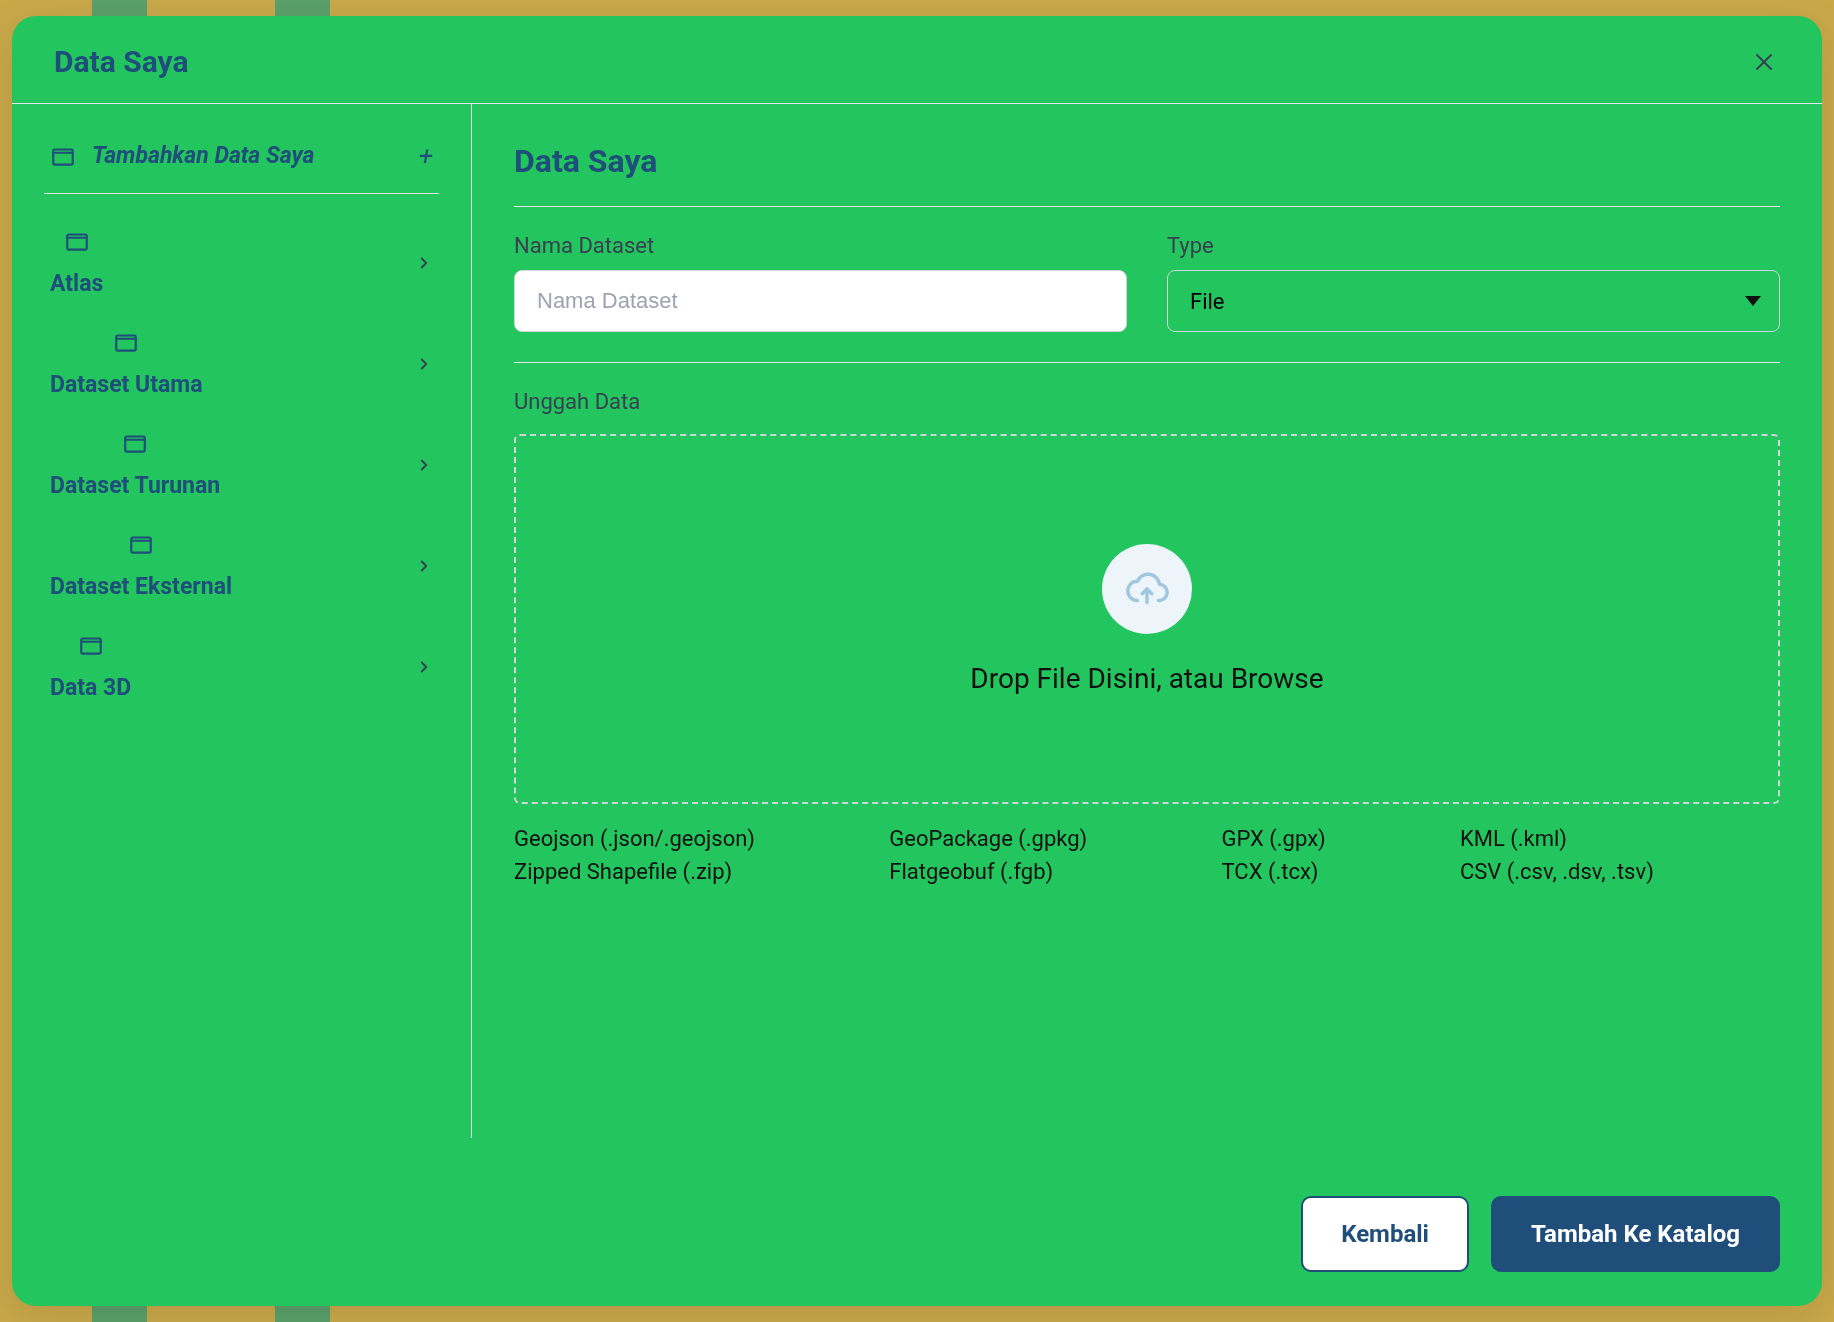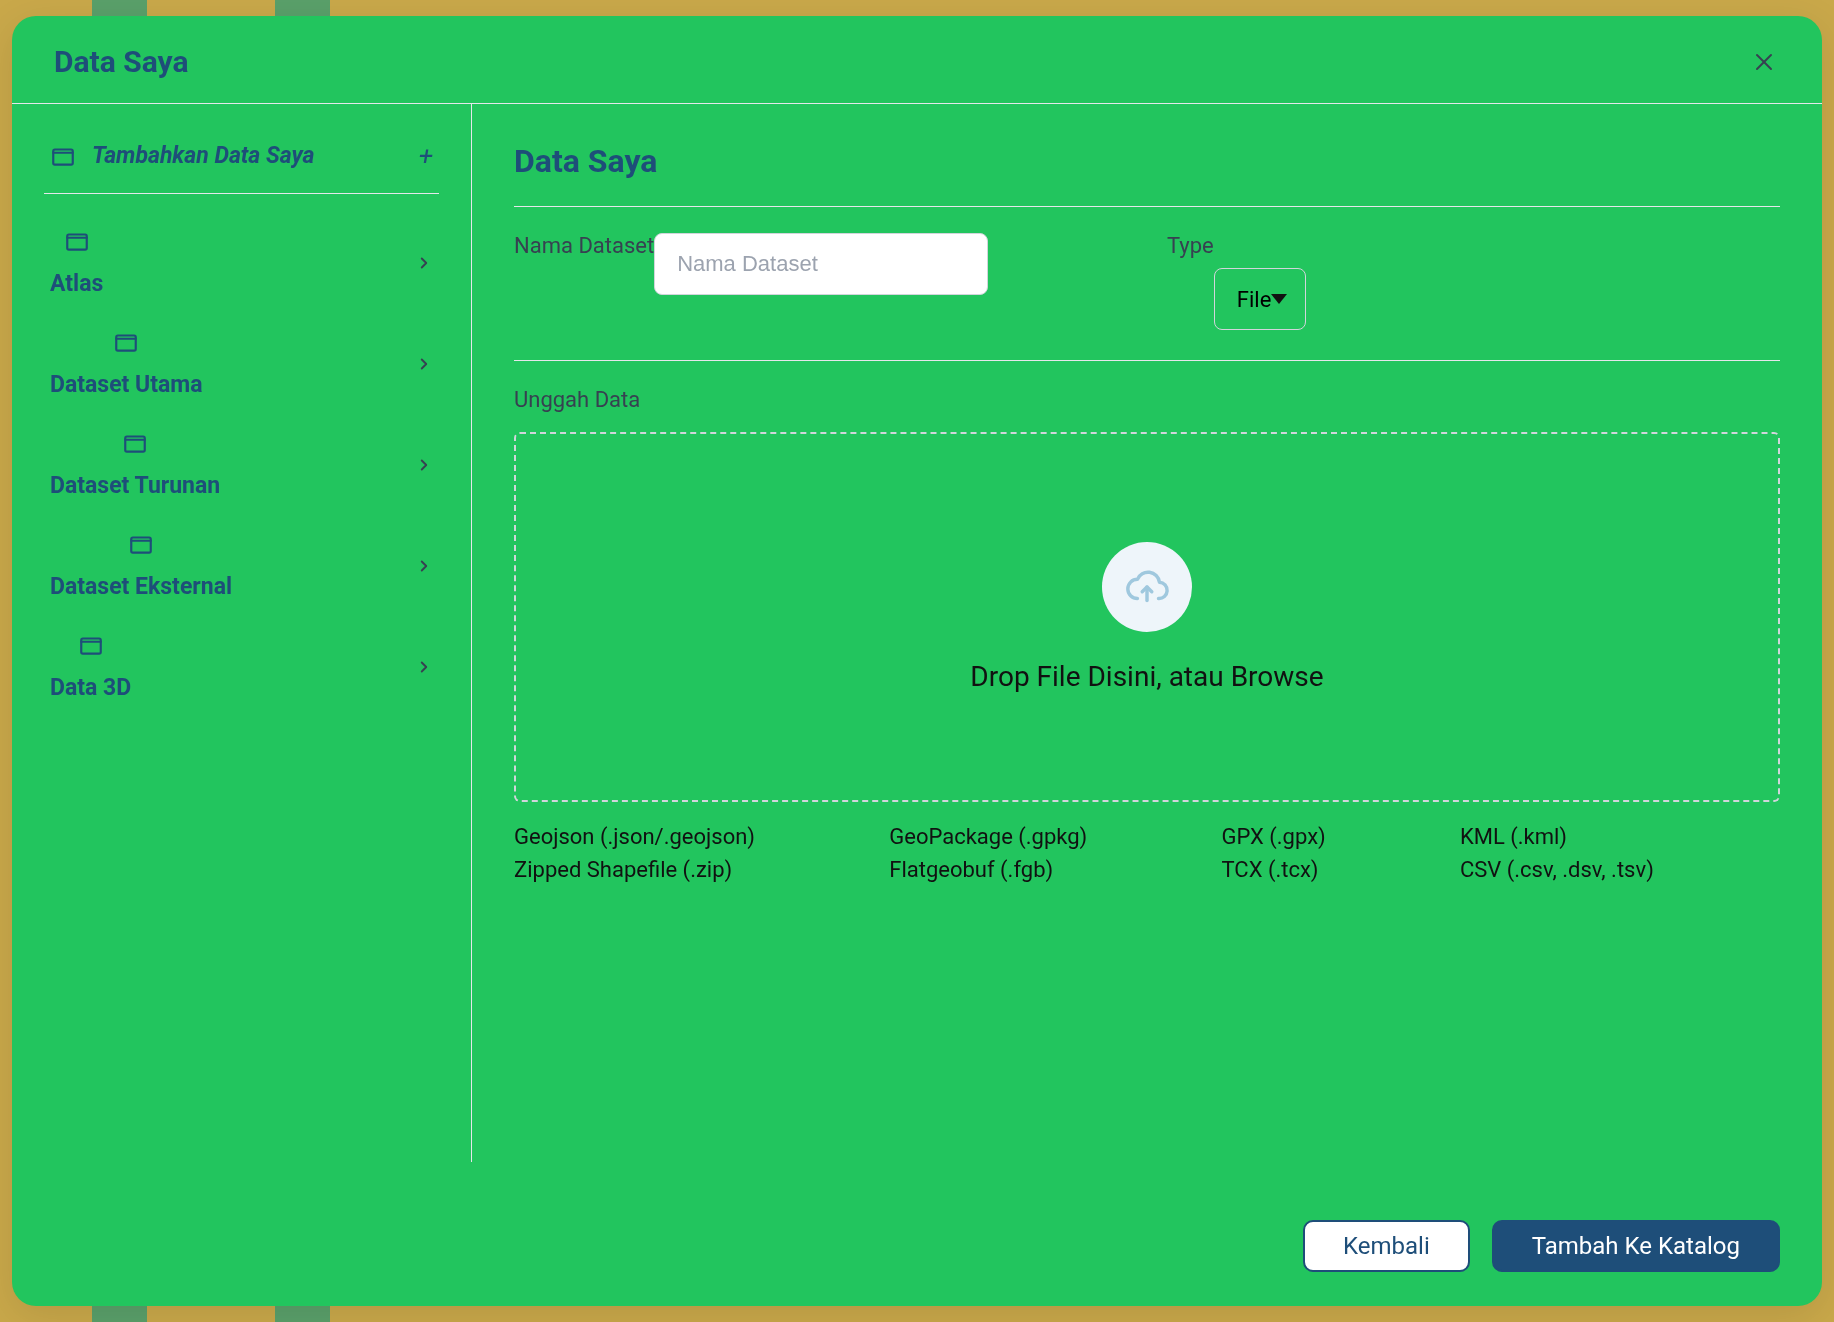--- a/index.html
+++ b/index.html
@@ -107,21 +107,21 @@
     border-bottom: 1px solid #e5e7eb;
     margin-bottom: 26px;
   }
   .form-row {
     display: flex;
     gap: 40px;
     padding-bottom: 30px;
     border-bottom: 1px solid #e5e7eb;
     margin-bottom: 26px;
   }
-  .form-col { flex: 1; display:flex; flex-direction:row; }
+  .form-col { flex: 1; display:flex; flex-direction:column; }
   .form-label {
     font-size: 22px;
     color: #374151;
     margin-bottom: 12px;
   }
   .text-input {
     height: 62px;
     border: 1px solid #d1d5db;
     border-radius: 8px;
     padding: 0 22px;
@@ -133,21 +133,20 @@
   .select-wrap {
     height: 62px;
     border: 1px solid #d1d5db;
     border-radius: 8px;
     display: flex;
     align-items: center;
     justify-content: space-between;
     padding: 0 18px 0 22px;
     font-size: 22px;
     cursor: pointer;
-    margin-top: 35px;
   }
   .caret-down { width:0; height:0; border-left:8px solid transparent; border-right:8px solid transparent; border-top:10px solid #111; }
 
   .upload-label { font-size: 22px; color:#374151; margin-bottom: 20px; }
   .dropzone {
     border: 2px dashed #d1d5db;
     border-radius: 6px;
     height: 370px;
     display: flex;
     flex-direction: column;
@@ -176,25 +175,25 @@
     gap: 8px;
   }
 
   .modal-footer {
     padding: 26px 42px 34px 42px;
     display: flex;
     justify-content: flex-end;
     gap: 22px;
   }
   .btn {
-    height: 52px;
+    height: 76px;
     padding: 0 38px;
     border-radius: 10px;
     font-size: 24px;
-    font-weight: 400;
+    font-weight: 700;
     cursor: pointer;
     display: flex; align-items: center; justify-content: center; margin-top: 32px;
   }
   .btn-secondary {
     background: #fff;
     color: #1e4e79;
     border: 2px solid #1e4e79;
   }
   .btn-primary {
     background: #1e4e79;

